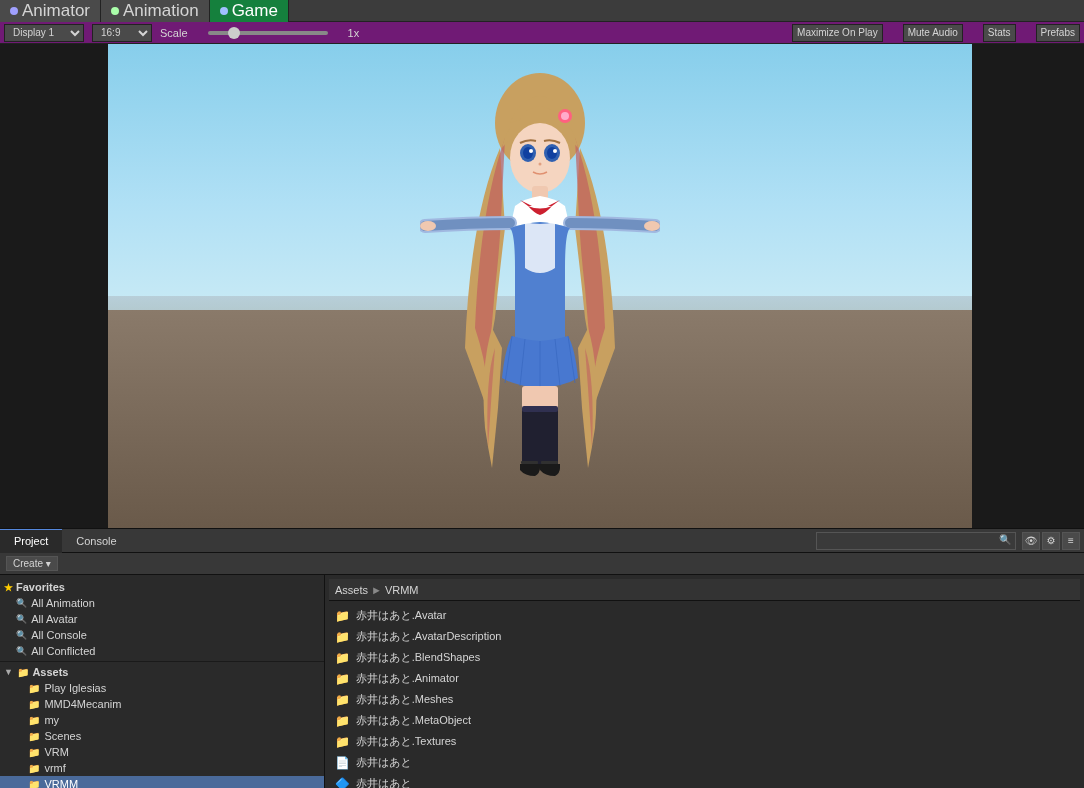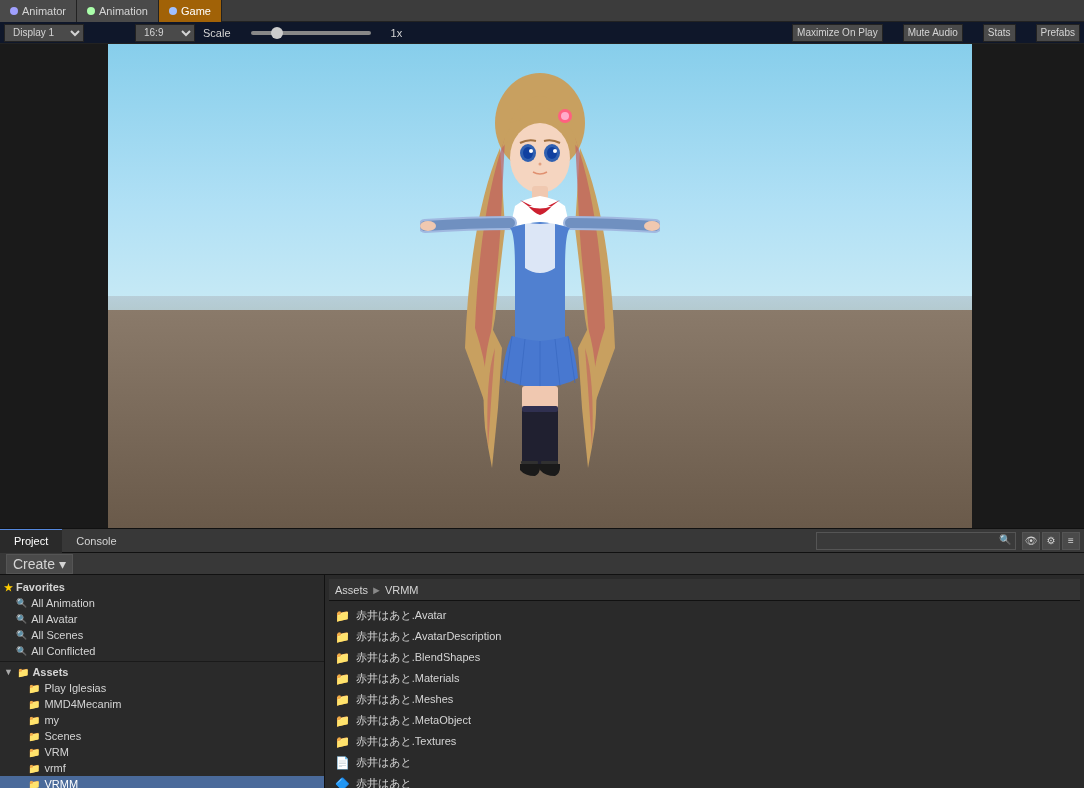--- a/index.html
+++ b/index.html
@@ -20,46 +20,46 @@
       align-items: center;
       background: #3c3c3c;
       height: 22px;
       border-bottom: 1px solid #222;
     }
     .top-tab {
       padding: 3px 10px;
       background: #4a4a4a;
       border-right: 1px solid #222;
       cursor: pointer;
-      font-size: 11px;
+      font-size: 17px;
       color: #d4d4d4;
       height: 22px;
       display: flex;
       align-items: center;
       gap: 4px;
     }
     .top-tab.active {
-      background: #a16207;
+      background: #15803d;
       color: #fff;
     }
     .top-tab .tab-dot {
       width: 8px;
       height: 8px;
       border-radius: 50%;
       display: inline-block;
     }
     .tab-dot.animator { background: #a0a0ff; }
     .tab-dot.animation { background: #aaffaa; }
     .tab-dot.game { background: #a0c0ff; }
 
     
     .game-toolbar {
       display: flex;
       align-items: center;
-      background: #0f172a;
+      background: #701a75;
       height: 22px;
       padding: 0 4px;
       gap: 8px;
       border-bottom: 1px solid #222;
     }
     .game-toolbar select, .game-toolbar .toolbar-btn {
       background: #4a4a4a;
       border: 1px solid #222;
       color: #d4d4d4;
       font-size: 10px;
@@ -225,21 +225,21 @@
       background: #383838;
       height: 22px;
       border-bottom: 1px solid #111;
       padding: 0 6px;
       gap: 6px;
     }
     .create-btn {
       background: #4a4a4a;
       border: 1px solid #555;
       color: #d4d4d4;
-      font-size: 14px;
+      font-size: 10px;
       padding: 1px 6px;
       cursor: pointer;
       display: flex;
       align-items: center;
       gap: 2px;
     }
 
     
     .bottom-content {
       display: flex;
@@ -357,21 +357,21 @@
   <div class="top-tab active">
     <span class="tab-dot game"></span>
     <span>Game</span>
   </div>
 </div>
 
 <div class="game-toolbar">
   <select style="width:80px;">
     <option>Display 1</option>
   </select>
-  <select style="width:60px;margin-left:43px;">
+  <select style="width:60px;">
     <option>16:9</option>
   </select>
   <div class="scale-container">
     <span>Scale</span>
     <div class="scale-slider">
       <div class="scale-slider-thumb"></div>
     </div>
     <span>1x</span>
   </div>
   <div class="toolbar-right">
@@ -522,21 +522,21 @@
       <div class="tree-item">
         <span class="search-icon-small">🔍</span>
         <span>All Animation</span>
       </div>
       <div class="tree-item">
         <span class="search-icon-small">🔍</span>
         <span>All Avatar</span>
       </div>
       <div class="tree-item">
         <span class="search-icon-small">🔍</span>
-        <span>All Scenes</span>
+        <span>All Console</span>
       </div>
       <div class="tree-item">
         <span class="search-icon-small">🔍</span>
         <span>All Conflicted</span>
       </div>
 
       <div class="divider-line"></div>
 
       <div class="panel-section-header">
         <span class="tree-arrow">▼</span>
@@ -594,21 +594,21 @@
           <span>赤井はあと.AvatarDescription</span>
         </div>
 
         <div class="asset-item">
           <span class="asset-icon asset-icon-folder">📁</span>
           <span>赤井はあと.BlendShapes</span>
         </div>
 
         <div class="asset-item">
           <span class="asset-icon asset-icon-folder">📁</span>
-          <span>赤井はあと.Materials</span>
+          <span>赤井はあと.Animator</span>
         </div>
 
         <div class="asset-item">
           <span class="asset-icon asset-icon-folder">📁</span>
           <span>赤井はあと.Meshes</span>
         </div>
 
         <div class="asset-item">
           <span class="asset-icon asset-icon-folder">📁</span>
           <span>赤井はあと.MetaObject</span>

